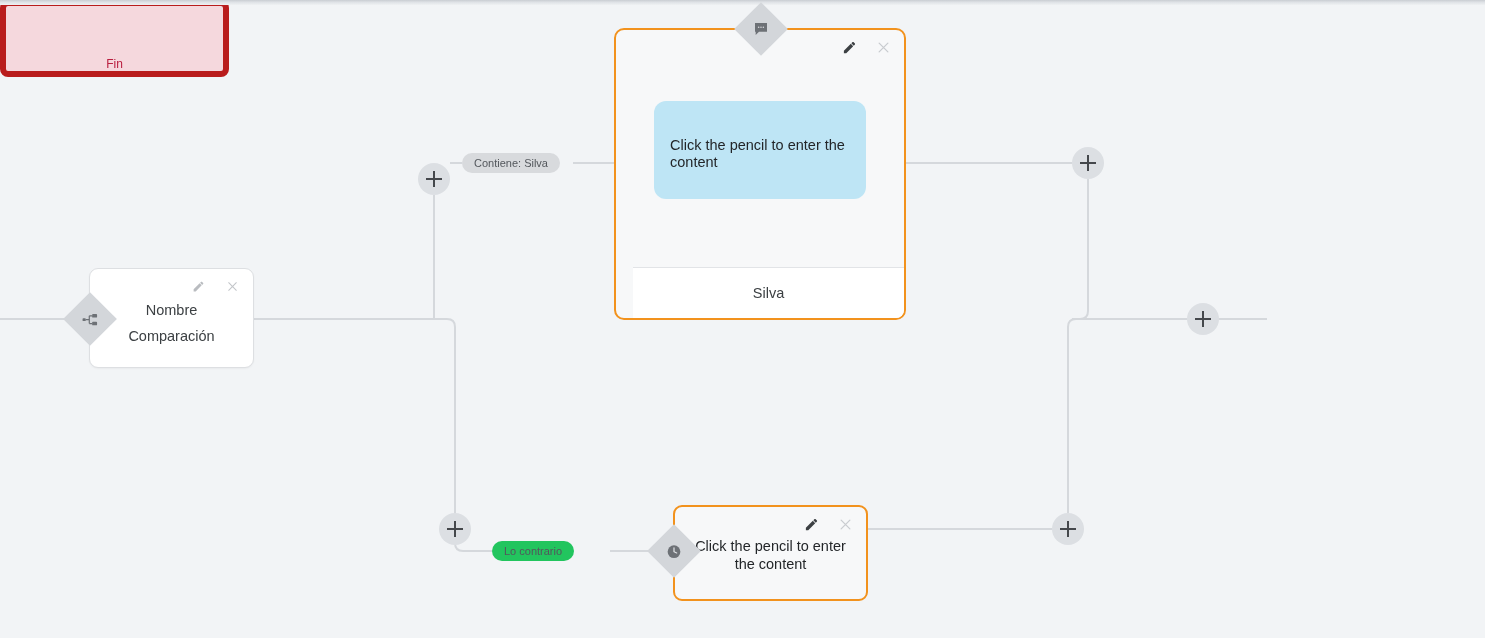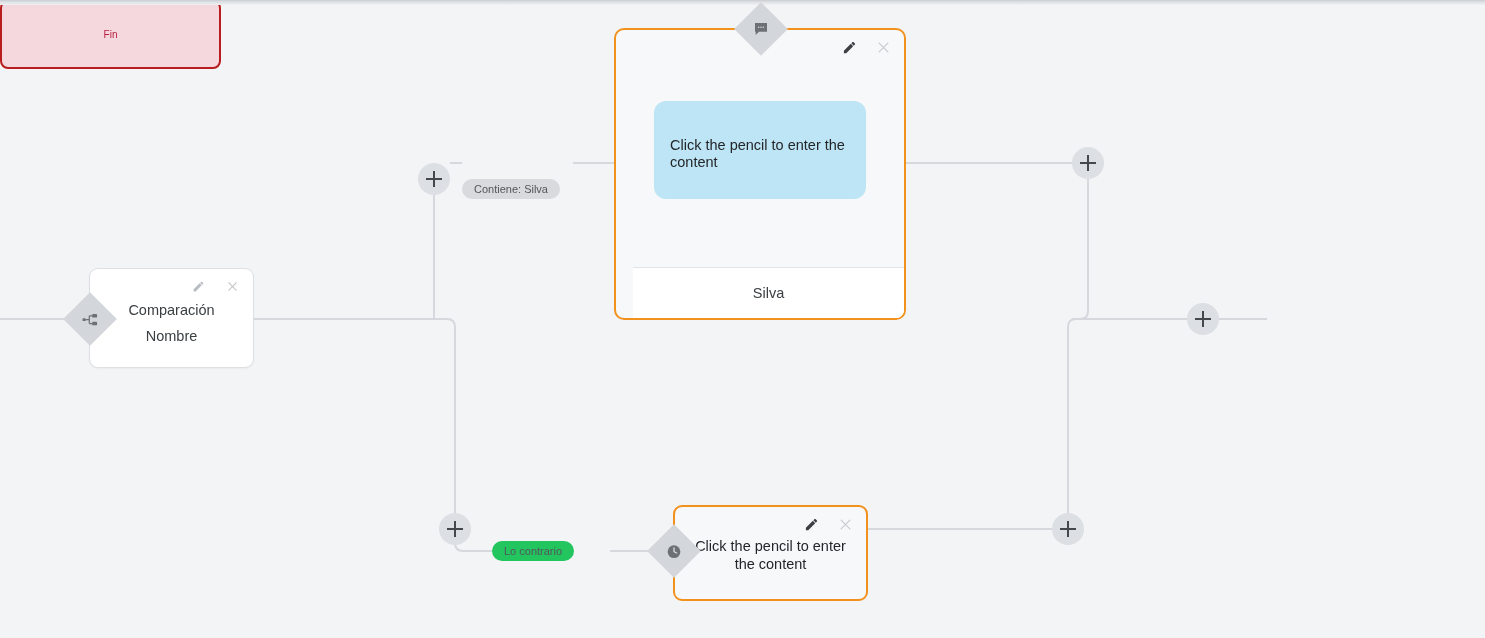--- a/index.html
+++ b/index.html
@@ -181,27 +181,27 @@
     line-height: 18px;
   }
 
   
   #end-node {
     left: 1267px;
     top: 286px;
     width: 217px;
     height: 65px;
     background: #f5d8dd;
-    border: 2px solid #b91c1c;
+    border: 6px solid #b91c1c;
     border-radius: 8px;
     display: flex;
-    align-items: center;
+    align-items: flex-end;
     justify-content: center;
     color: #b91f3f;
-    font-size: 10px;
+    font-size: 12px;
   }
 
   
   .plus-btn {
     position: absolute;
     width: 32px;
     height: 32px;
     border-radius: 50%;
     background: #dcdfe3;
     display: flex;
@@ -291,36 +291,36 @@
           <path d="M3 17.2V21h3.8L17.9 9.9l-3.8-3.8L3 17.2z M20.7 7.1c.4-.4.4-1 0-1.4l-2.4-2.4c-.4-.4-1-.4-1.4 0l-1.9 1.9 3.8 3.8 1.9-1.9z" fill="#b9bcc0"></path>
         </svg>
       </span>
       <span class="icon-btn">
         <svg width="13" height="13" viewBox="0 0 24 24">
           <path d="M5 5 L19 19 M19 5 L5 19" stroke="#c3c6ca" stroke-width="2" stroke-linecap="round" fill="none"></path>
         </svg>
       </span>
     </div>
     <div class="cmp-body">
+      <div>Nombre</div>
       <div>Comparación</div>
-      <div>Nombre</div>
     </div>
   </div>
 
   <div class="plus-btn" style="left:418px; top:163px;"></div>
 
   <div class="plus-btn" style="left:439px; top:513px;"></div>
 
   <div class="plus-btn" style="left:1072px; top:147px;"></div>
 
   <div class="plus-btn" style="left:1052px; top:513px;"></div>
 
   <div class="plus-btn" style="left:1187px; top:303px;"></div>
 
-  <div class="edge-label gray" style="left:462px; top:153px;margin-top:26px;">Contiene: Silva</div>
+  <div class="edge-label gray" style="left:462px; top:153px;">Contiene: Silva</div>
 
   <div class="edge-label white" style="left:492px; top:541px;">Lo contrario</div>
 
   <div class="diamond" id="top-card-diamond">
     <span class="dia-icon">
       <svg width="16" height="16" viewBox="0 0 24 24">
         <path d="M3 3h18v13H9l-5 5v-5H3z" fill="#6d7176"></path>
         <circle cx="8.5" cy="9.5" r="1.15" fill="#d9dbde"></circle>
         <circle cx="12" cy="9.5" r="1.15" fill="#d9dbde"></circle>
         <circle cx="15.5" cy="9.5" r="1.15" fill="#d9dbde"></circle>

